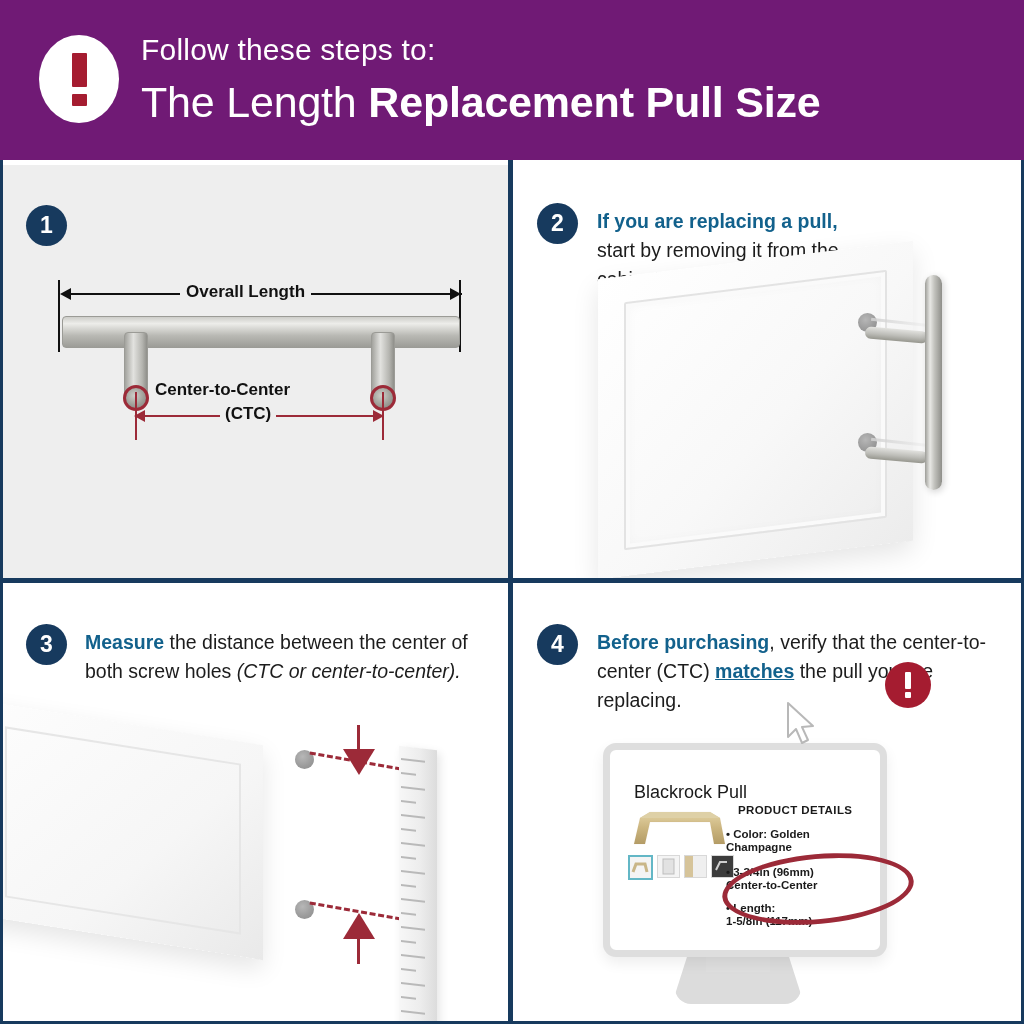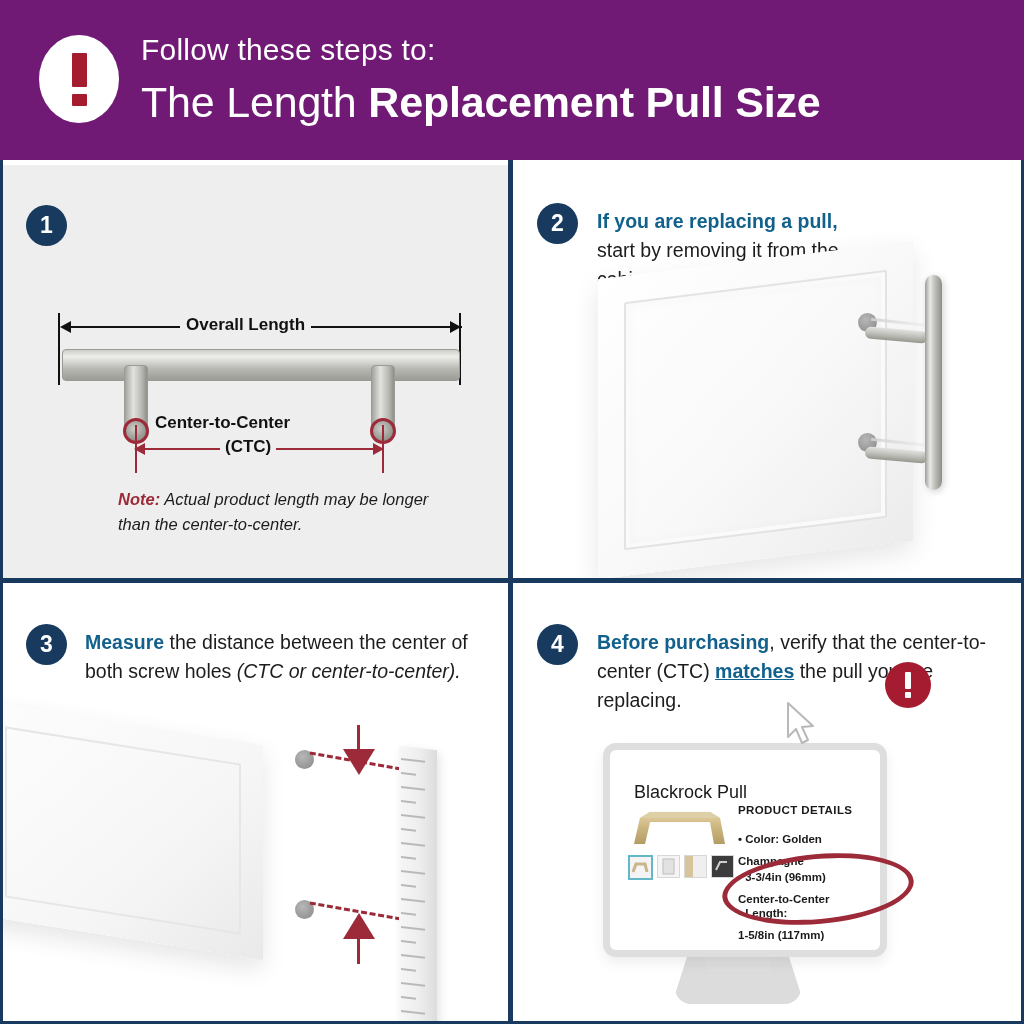--- a/index.html
+++ b/index.html
@@ -50,21 +50,21 @@
     position:absolute;width:41px;height:41px;border-radius:50%;
     background:#173A5E;color:#fff;font-size:23px;font-weight:700;
     display:flex;align-items:center;justify-content:center;
   }
   .step-text{position:absolute;font-size:19.5px;line-height:29px;color:#1c1c1c;}
   .step-text .hl{color:#12618C;font-weight:700;}
   .step-text .hl-u{color:#12618C;font-weight:700;text-decoration:underline;margin-top:15px;}
   .step-text .it{font-style:italic;}
 
   
-  .p1-diagram{position:absolute;left:47px;top:160px;width:420px;height:150px;}
+  .p1-diagram{position:absolute;left:47px;top:127px;width:420px;height:150px;}
   .ov-label{
     position:absolute;left:130px;top:-10px;font-size:17px;font-weight:700;color:#111;
     background:#eeeeee;padding:0 6px;z-index:3;
   }
   .ov-line{position:absolute;left:12px;top:1px;width:400px;height:2px;background:#111;}
   .ov-cap-l{position:absolute;left:8px;top:-12px;width:2px;height:72px;background:#111;}
   .ov-cap-r{position:absolute;left:409px;top:-12px;width:2px;height:72px;background:#111;}
   .arw{position:absolute;width:0;height:0;border-top:6px solid transparent;border-bottom:6px solid transparent;}
   .ov-arw-l{left:10px;top:-4px;border-right:11px solid #111;}
   .ov-arw-r{left:400px;top:-4px;border-left:11px solid #111;}
@@ -177,21 +177,21 @@
     border-radius:0 0 16px 16px;
   }
   .prod-title{position:absolute;left:24px;top:32px;font-size:18px;font-weight:400;color:#1a1a1a;}
   .prod-img{
     position:absolute;left:16px;top:52px;width:105px;height:46px;
   }
   .thumbs{position:absolute;left:18px;top:105px;display:flex;gap:4px;}
   .thumb{width:21px;height:21px;border:1px solid #d8d8d8;background:#f4f4f4;overflow:hidden;position:relative;}
   .thumb.sel{border:2px solid #63b7c6;}
   .details-h{position:absolute;left:128px;top:54px;font-size:11.5px;font-weight:700;color:#1a1a1a;letter-spacing:.4px;}
-  .bullet{position:absolute;left:128px;font-size:11.5px;line-height:22px;color:#1a1a1a;font-weight:700;}
+  .bullet{position:absolute;left:116px;font-size:11.5px;line-height:13px;color:#1a1a1a;font-weight:700;}
   .b1{top:78px;}
   .b2{top:116px;}
   .b3{top:152px;}
   .ellipse{
     position:absolute;left:112px;top:104px;width:182px;height:60px;
     border:5px solid #9c2a38;border-radius:50%;transform:rotate(-5deg);
   }
   .cursor{position:absolute;left:272px;top:118px;width:34px;height:46px;}
   .alert-dot{
     position:absolute;left:372px;top:79px;width:46px;height:46px;border-radius:50%;
@@ -241,21 +241,20 @@
 
       <div class="ctc-tick t-l"></div>
       <div class="ctc-tick t-r"></div>
       <div class="ctc-line"></div>
       <div class="arw ctc-arw-l"></div>
       <div class="arw ctc-arw-r"></div>
       <div class="ctc-label">Center-to-Center</div>
       <div class="ctc-sub">(CTC)</div>
     </div>
 
-    <div class="note"><b>Note:</b><span> Actual product length may be longer than the center-to-center.</span></div>
   </div>
 
   <div class="panel" id="panel2">
     <div class="step-badge" style="left:24px;top:38px;">2</div>
     <div class="step-text" style="left:84px;top:42px;width:260px;">
       <span class="hl">If you are replacing a pull,</span><span> start by removing it from the cabinet.</span>
     </div>
 
     <div class="door">
       <div class="door-inner"></div>

